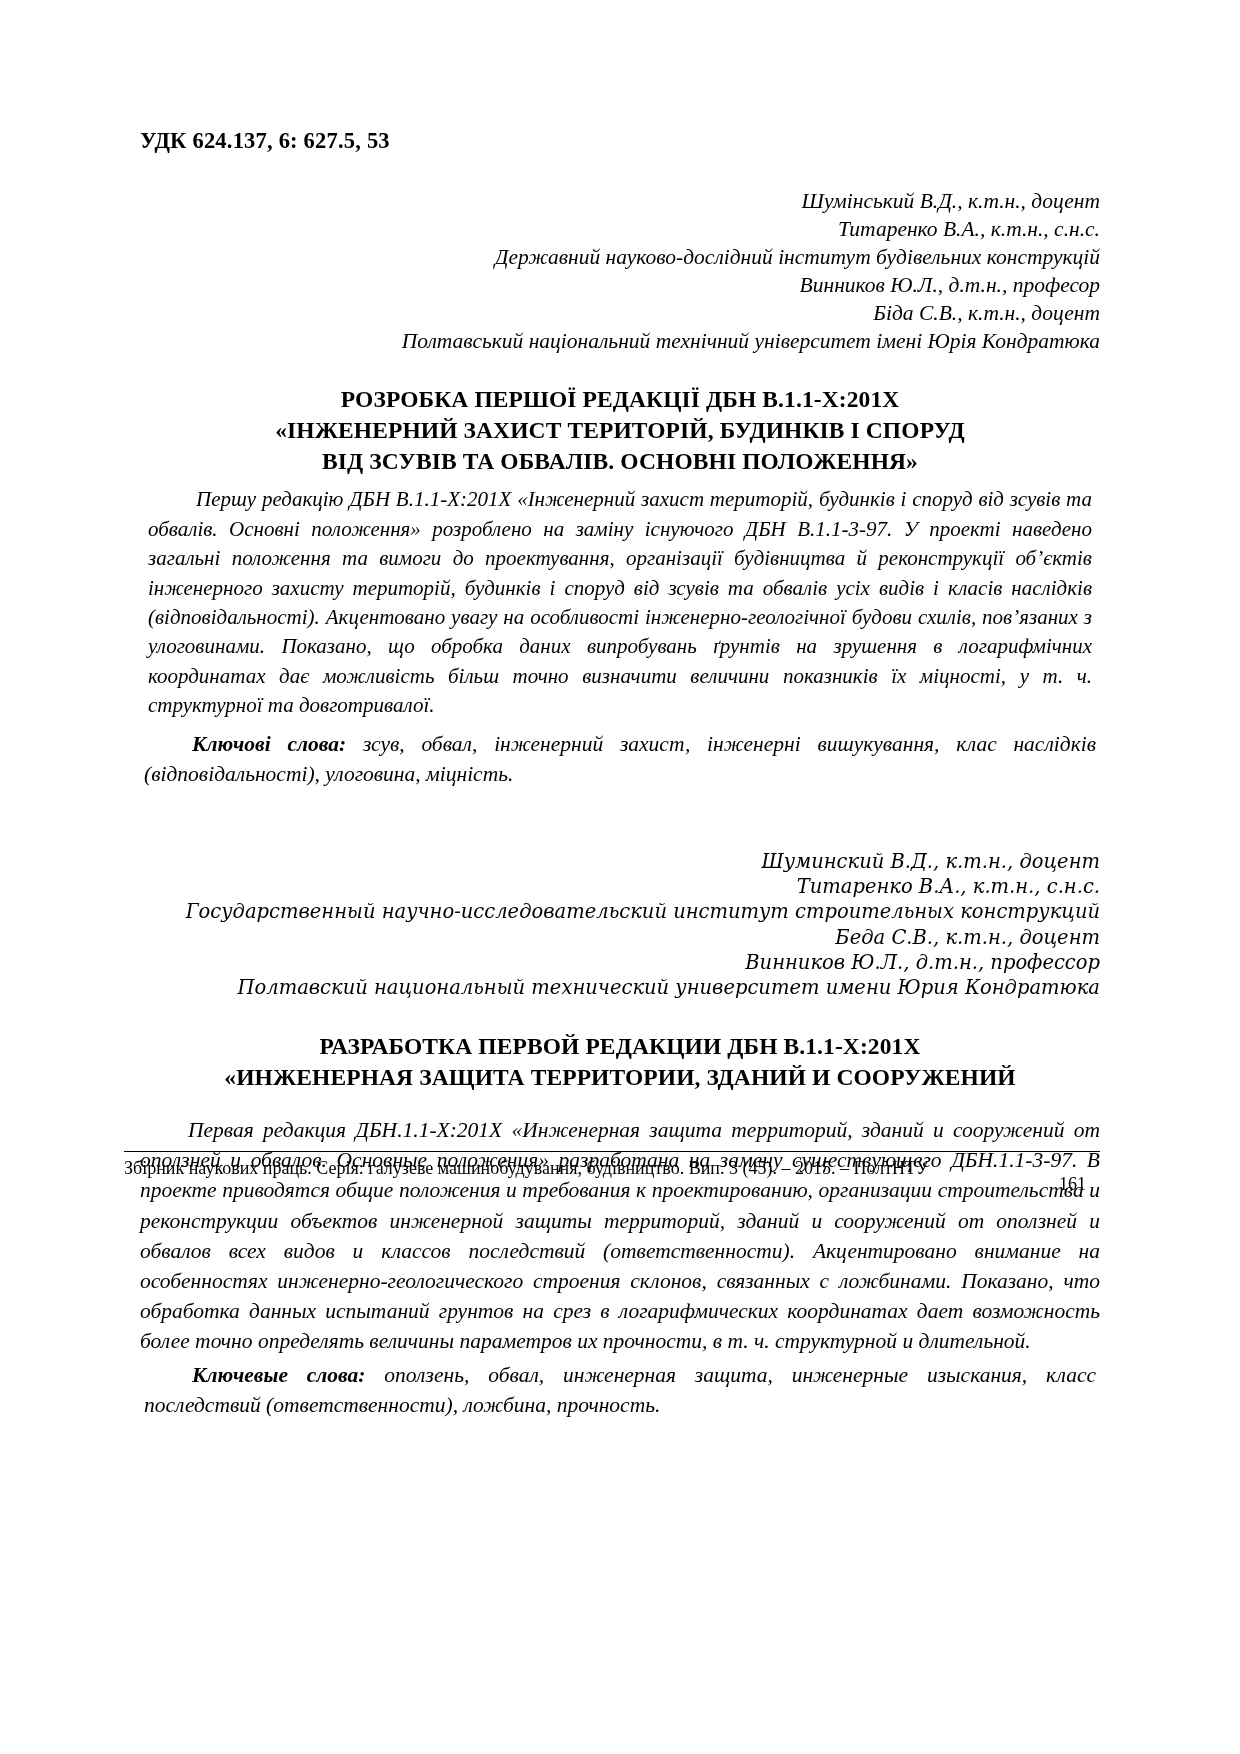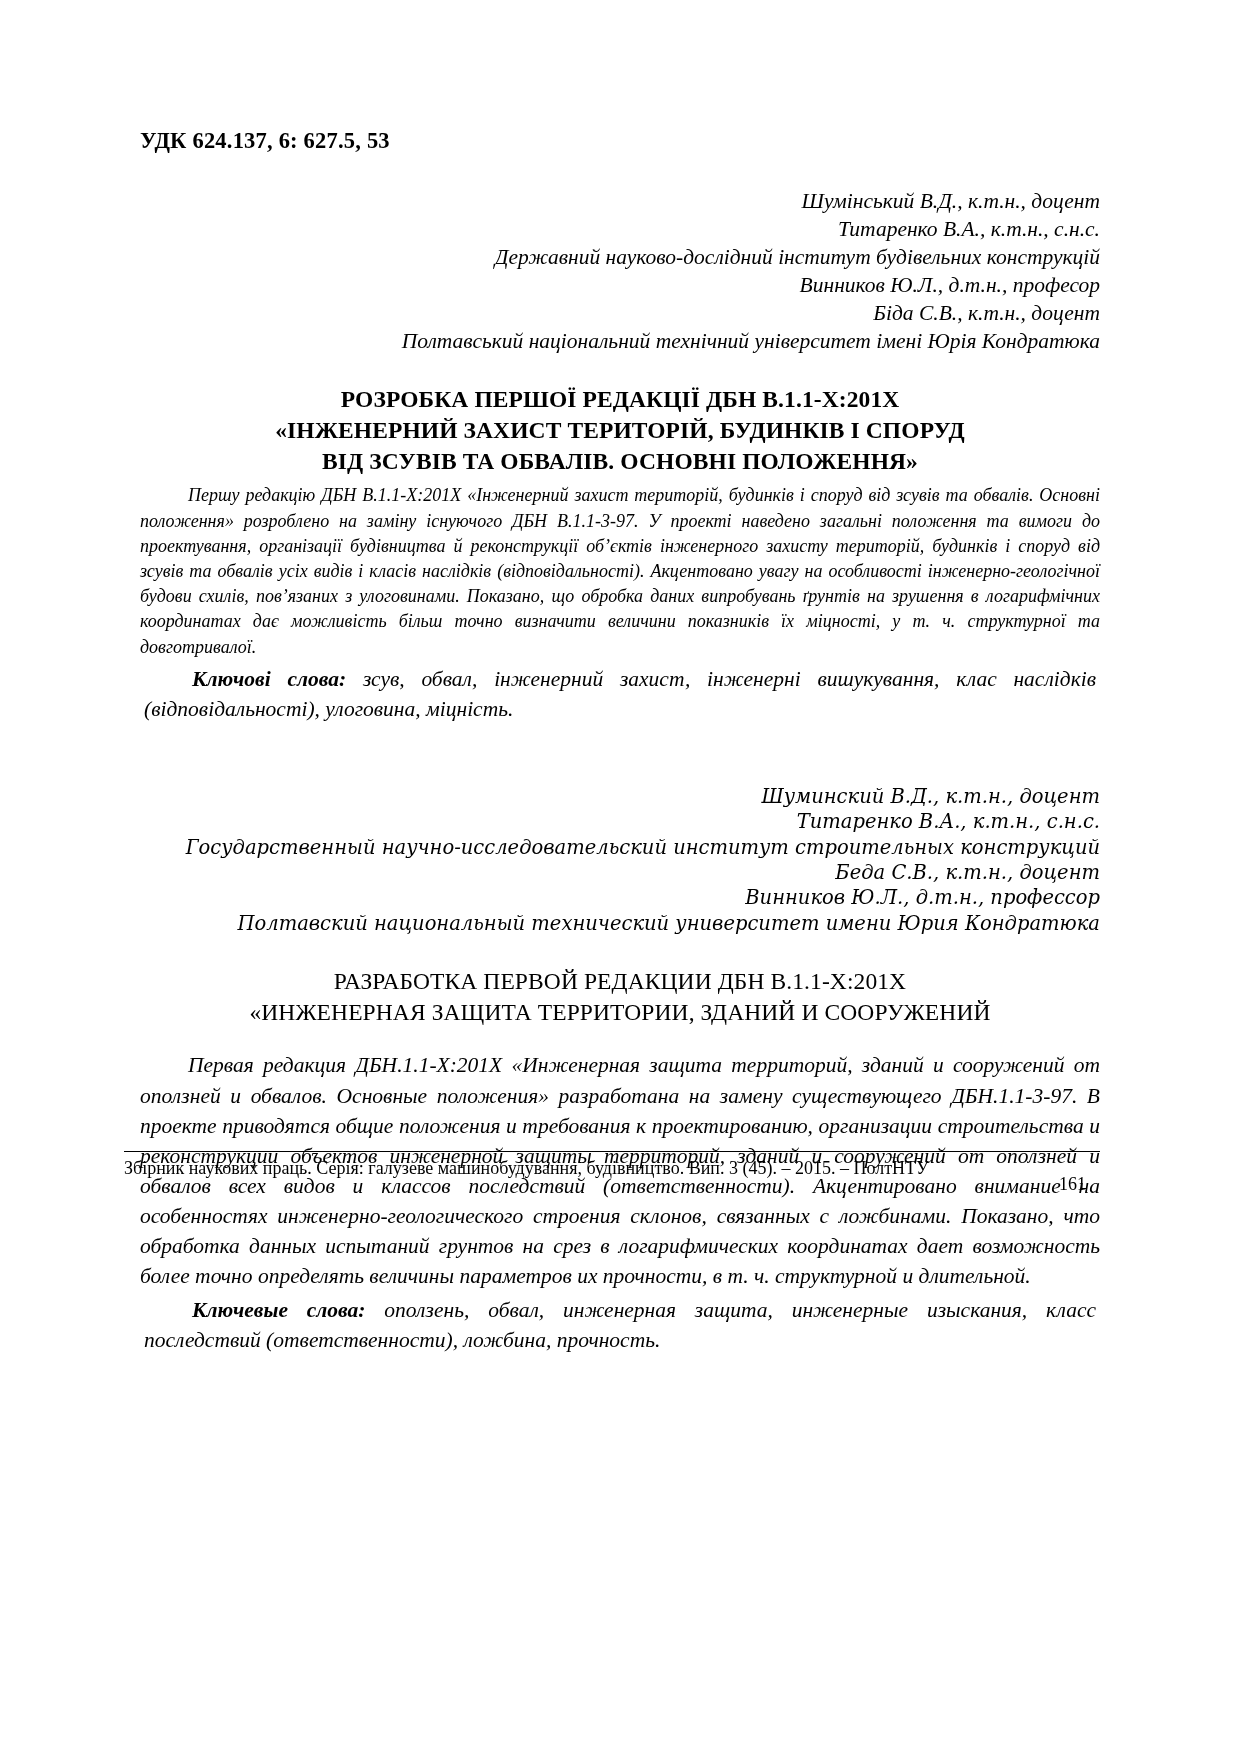--- a/index.html
+++ b/index.html
@@ -48,33 +48,33 @@
   .title {
     text-align: center;
     font-weight: bold;
     font-size: 23.5px;
     line-height: 1.33;
     margin: 28px 0 6px 0;
     letter-spacing: 0.1px;
   }
   .title-ru {
     text-align: center;
-    font-weight: normal;
+    font-weight: bold;
     font-size: 23.5px;
     line-height: 1.33;
     margin: 30px 0 22px 0;
     letter-spacing: 0.1px;
   }
   .abstract {
     text-align: justify;
     font-style: italic;
-    font-size: 18px;
+    font-size: 21px;
     line-height: 1.40;
     text-indent: 48px;
-    margin: 0;
+    margin: 8px;
   }
   .abstract-ru {
     text-align: justify;
     font-style: italic;
     font-size: 21.5px;
     line-height: 1.40;
     text-indent: 48px;
     margin: 0;
   }
   .keywords {

